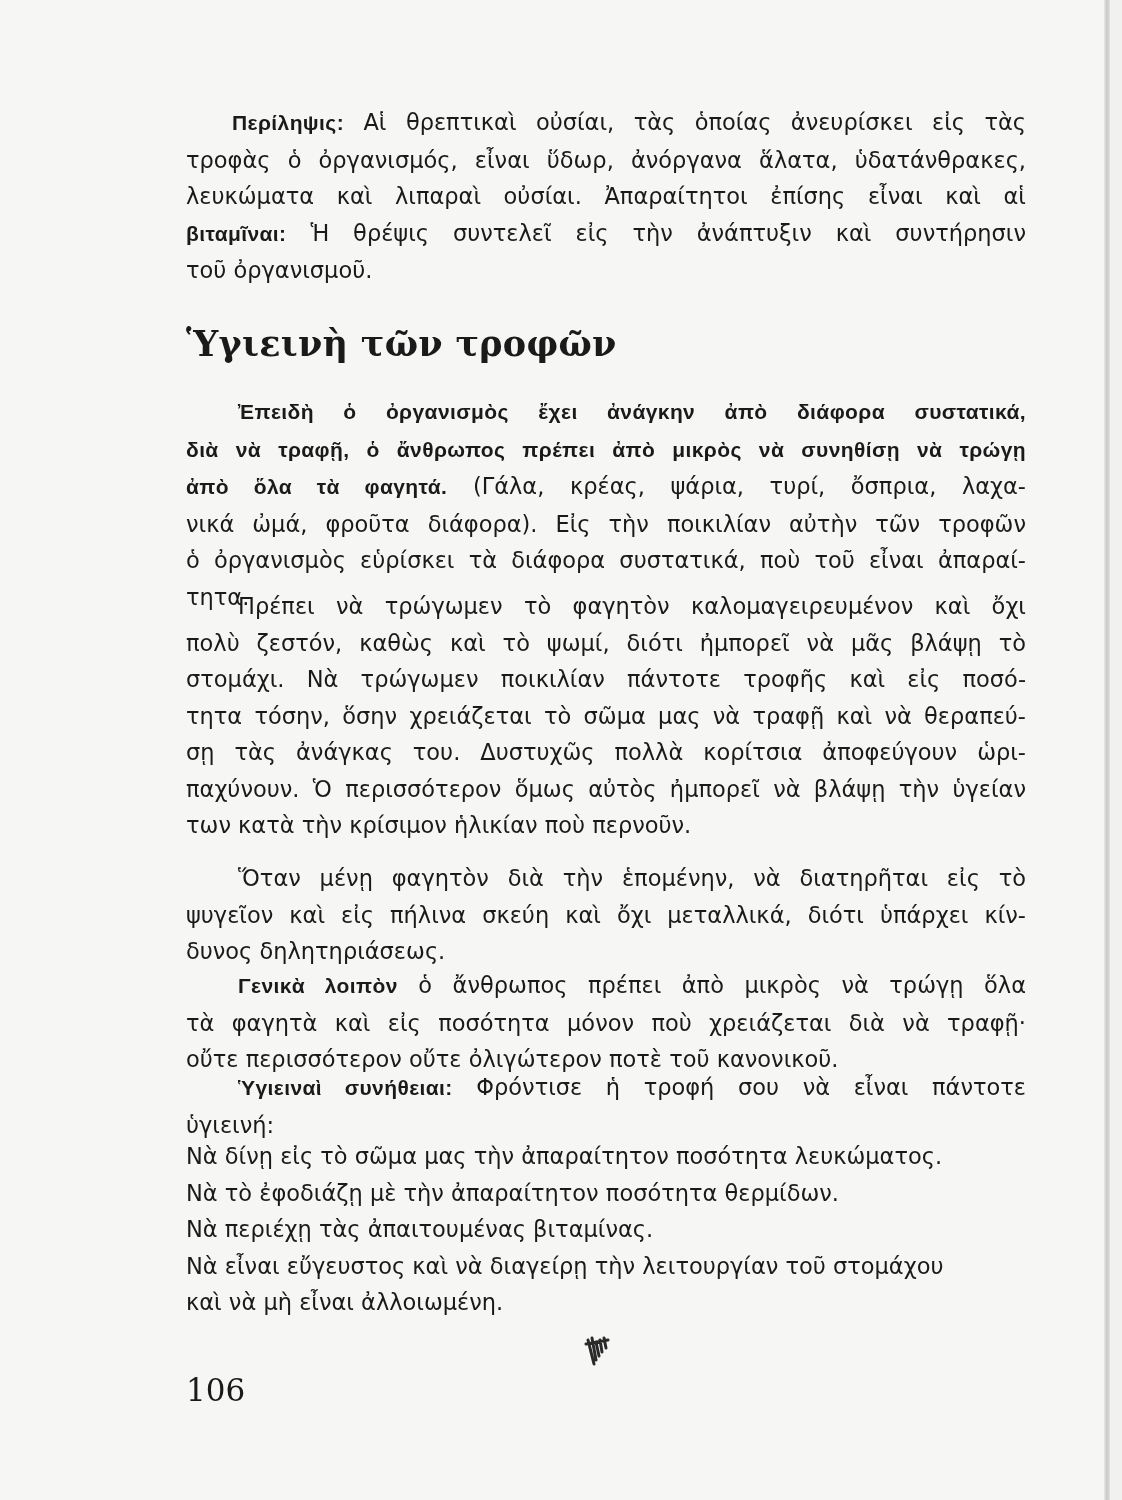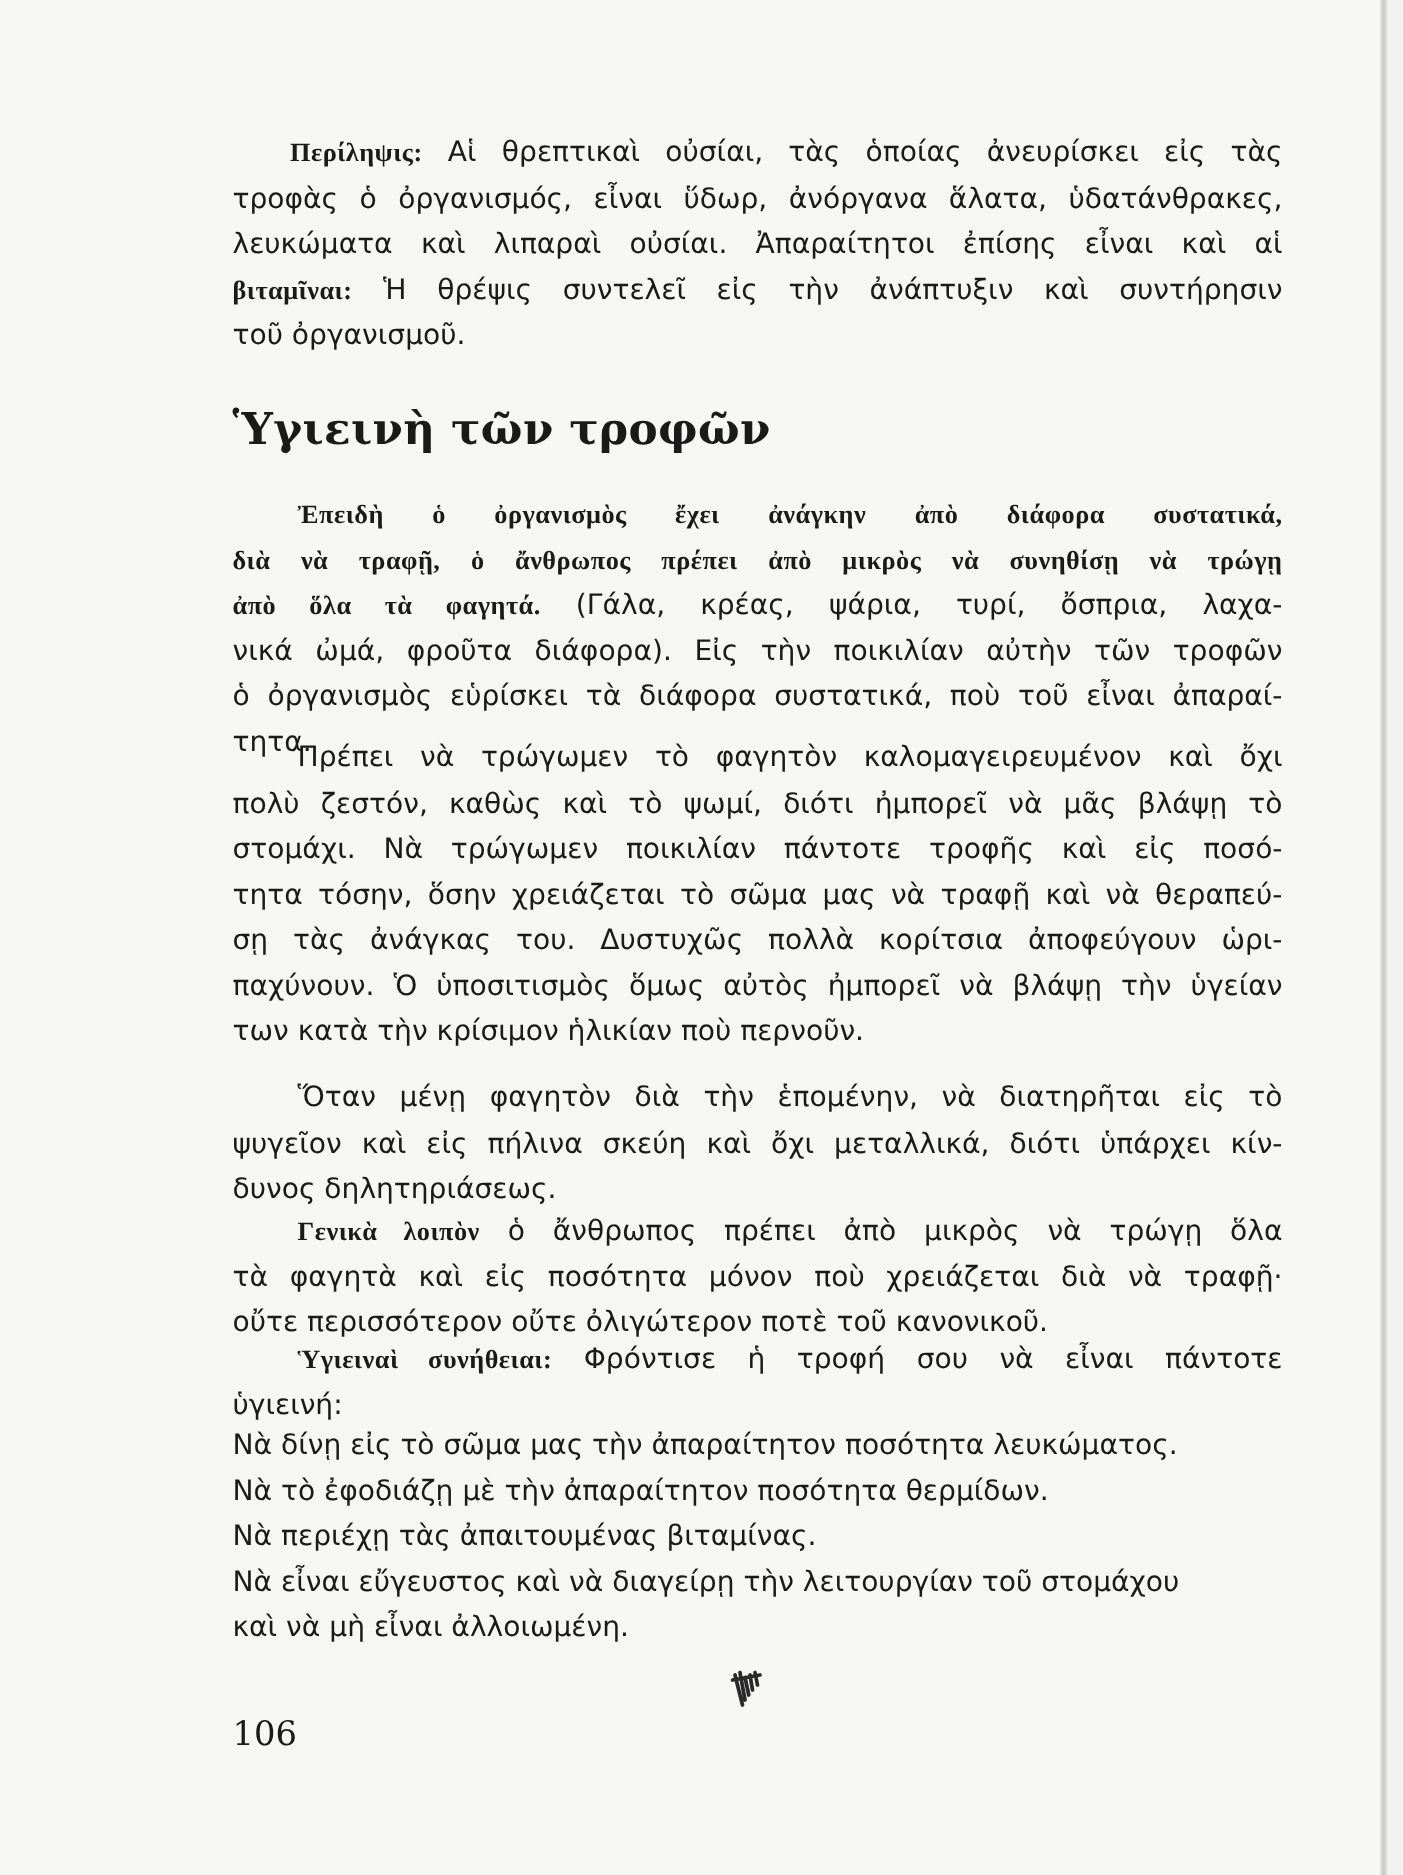--- a/index.html
+++ b/index.html
@@ -11,32 +11,32 @@
   .page-edge {
     position: absolute; left: 1104px; top: 0; width: 6px; height: 1500px;
     background: linear-gradient(to right, #e8e8e7, #c9c9c8, #e2e2e1);
   }
   .page-edge-right {
     position: absolute; left: 1110px; top: 0; width: 12px; height: 1500px;
     background: #f1f1f0;
   }
   .line { display: block; text-align: justify; text-align-last: justify; white-space: nowrap; }
   .line.last { text-align-last: left; }
-  .serif-bold-run { font-family: Liberation Serif, serif; font-weight: bold; font-size: 21px; letter-spacing: 0.4px; }
+  .serif-bold-run { font-family: Liberation Sans, sans-serif; font-weight: bold; font-size: 21px; letter-spacing: 0.4px; }
   .heading {
     font-family: "DejaVu Serif", serif; font-weight: bold;
     font-size: 35px; line-height: 40px; margin: 0;
     position: absolute; left: 186px; top: 324px;
     letter-spacing: 0.3px;
   }
   .block { position: absolute; left: 186px; width: 840px;
     font-family: "DejaVu Sans", sans-serif; font-size: 22.5px; line-height: 36.5px; }
   .page-number {
     position: absolute; left: 186px; top: 1372px;
-    font-family: "DejaVu Serif", serif; font-size: 27px; color: #1a1a1a;
+    font-family: "DejaVu Serif", serif; font-size: 31px; color: #1a1a1a;
   }
   .scribble {
     position: absolute; left: 582px; top: 1334px; width: 30px; height: 34px;
   }
 </style>
 </head>
 <body>
 
 <div class="page-edge"></div>
 <div class="page-edge-right"></div>
@@ -59,21 +59,21 @@
   <span class="line"><span>ὁ ὀργανισμὸς εὑρίσκει τὰ διάφορα συστατικά, ποὺ τοῦ εἶναι ἀπαραί-</span></span>
   <span class="line last"><span>τητα.</span></span>
 </div>
 
 <div class="block" style="top:588px;">
   <span class="line" style="padding-left:52px; box-sizing:border-box;">Πρέπει νὰ τρώγωμεν τὸ φαγητὸν καλομαγειρευμένον καὶ ὄχι</span>
   <span class="line">πολὺ ζεστόν, καθὼς καὶ τὸ ψωμί, διότι ἠμπορεῖ νὰ μᾶς βλάψῃ τὸ</span>
   <span class="line">στομάχι. Νὰ τρώγωμεν ποικιλίαν πάντοτε τροφῆς καὶ εἰς ποσό-</span>
   <span class="line">τητα τόσην, ὅσην χρειάζεται τὸ σῶμα μας νὰ τραφῇ καὶ νὰ θεραπεύ-</span>
   <span class="line">σῃ τὰς ἀνάγκας του. Δυστυχῶς πολλὰ κορίτσια ἀποφεύγουν ὡρι-</span>
-  <span class="line">παχύνουν. Ὁ ὑποσιτισμὸς ὅμως αὐτὸς ἠμπορεῖ νὰ βλάψῃ τὴν ὑγείαν</span>
+  <span class="line">παχύνουν. Ὁ περισσότερον ὅμως αὐτὸς ἠμπορεῖ νὰ βλάψῃ τὴν ὑγείαν</span>
   <span class="line last">των κατὰ τὴν κρίσιμον ἡλικίαν ποὺ περνοῦν.</span>
 </div>
 
 <div class="block" style="top:860px;">
   <span class="line" style="padding-left:52px; box-sizing:border-box;">Ὅταν μένῃ φαγητὸν διὰ τὴν ἑπομένην, νὰ διατηρῆται εἰς τὸ</span>
   <span class="line">ψυγεῖον καὶ εἰς πήλινα σκεύη καὶ ὄχι μεταλλικά, διότι ὑπάρχει κίν-</span>
   <span class="line last">δυνος δηλητηριάσεως.</span>
 </div>
 
 <div class="block" style="top:967px;">

